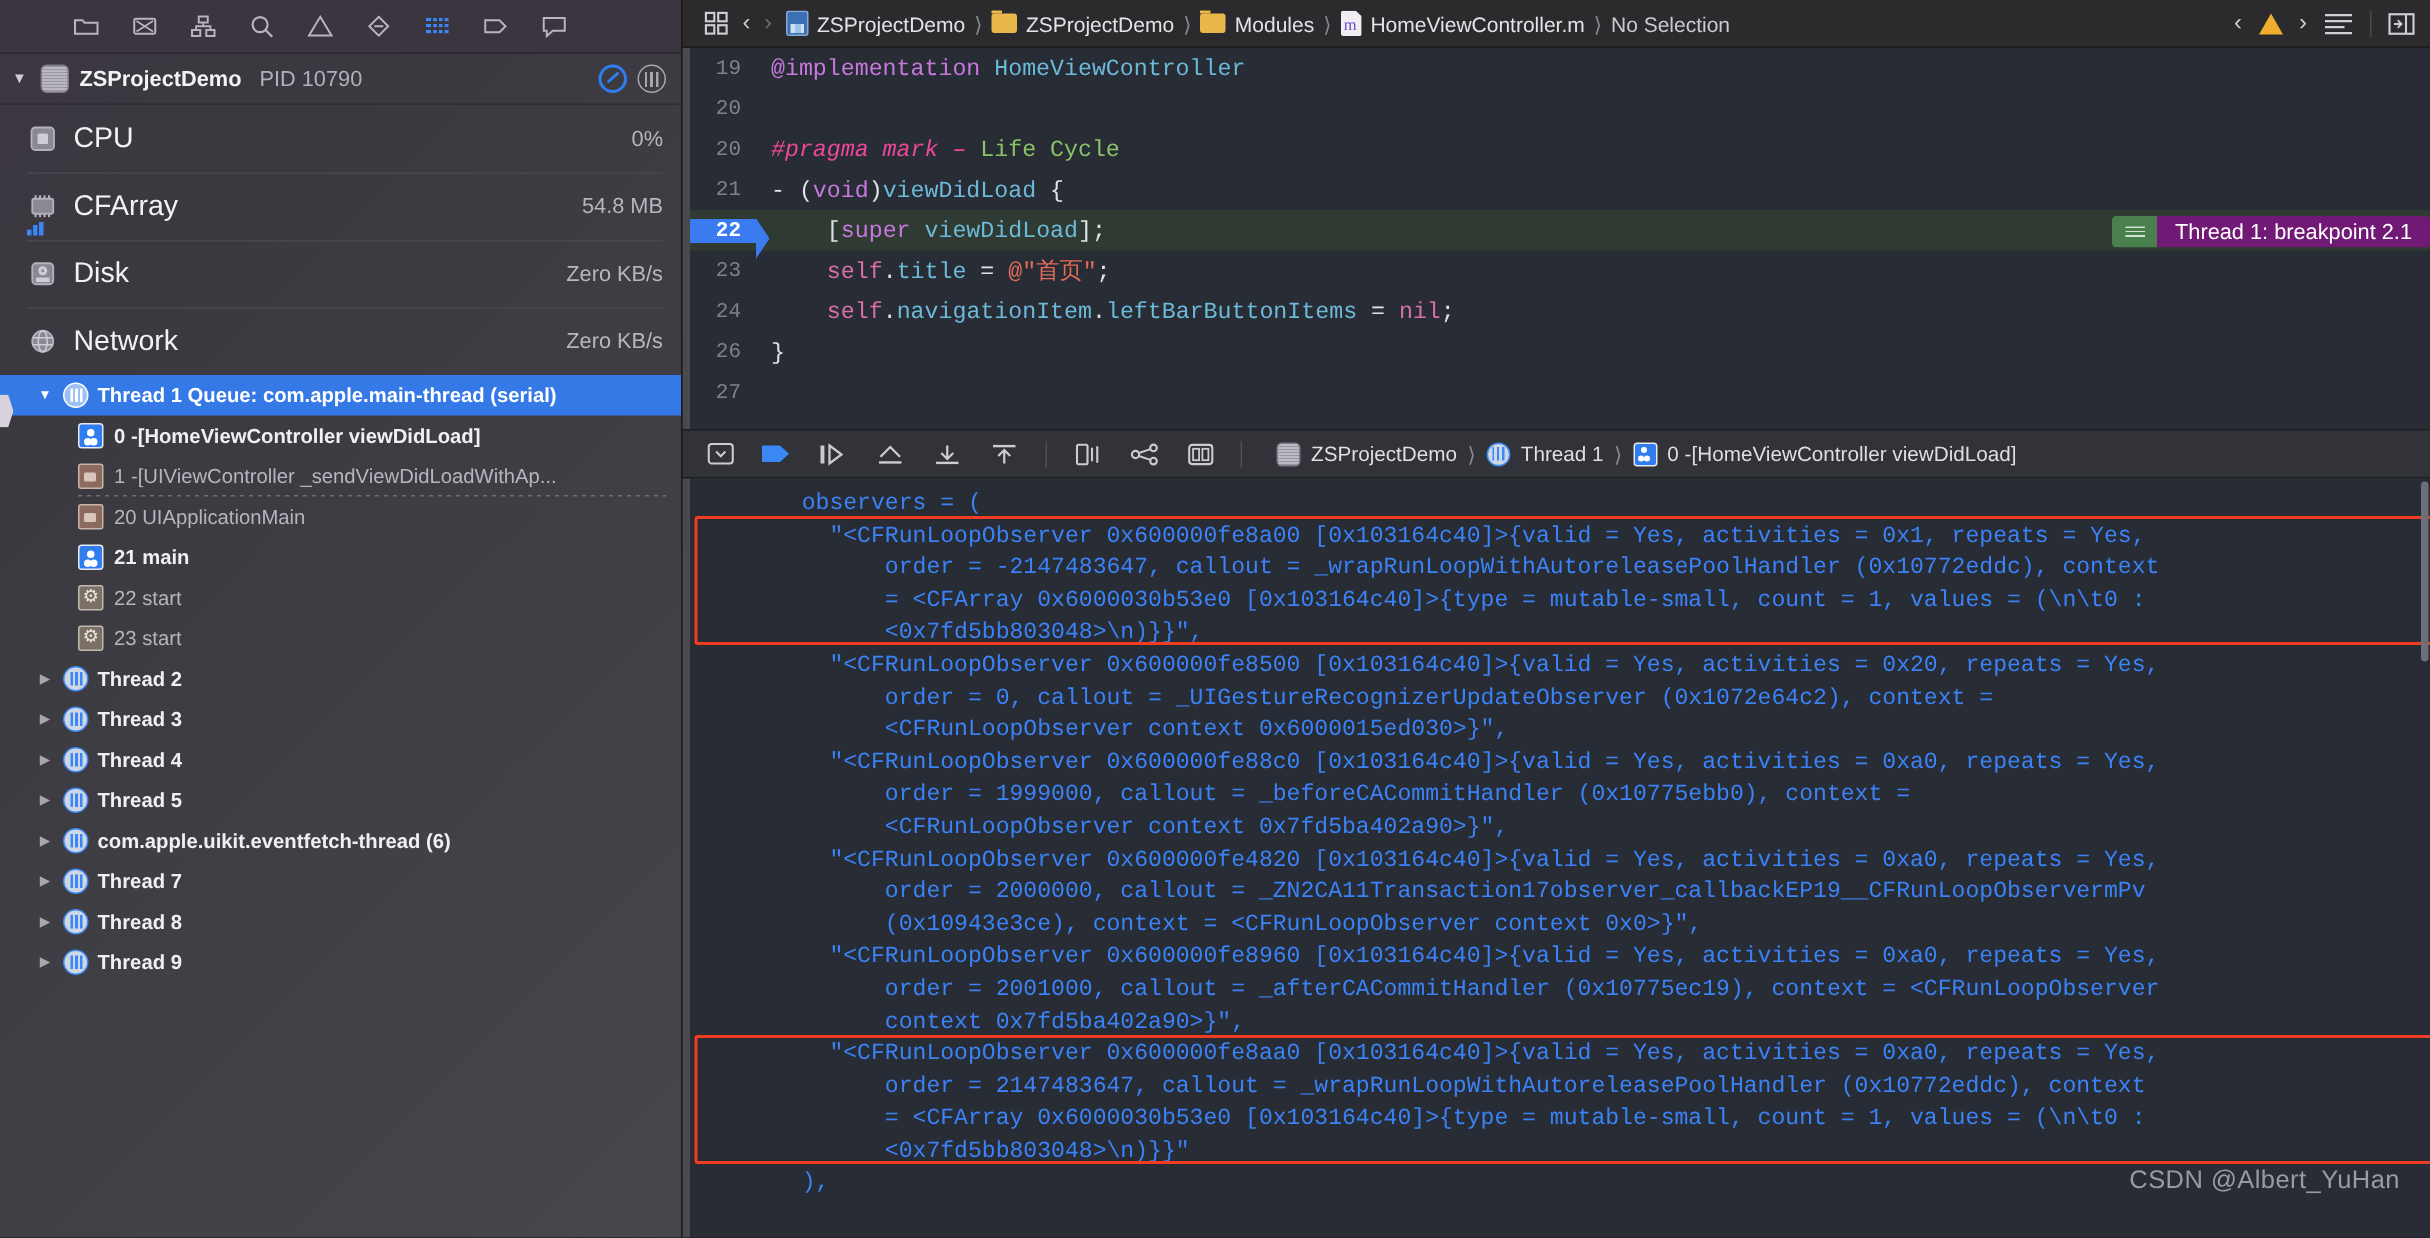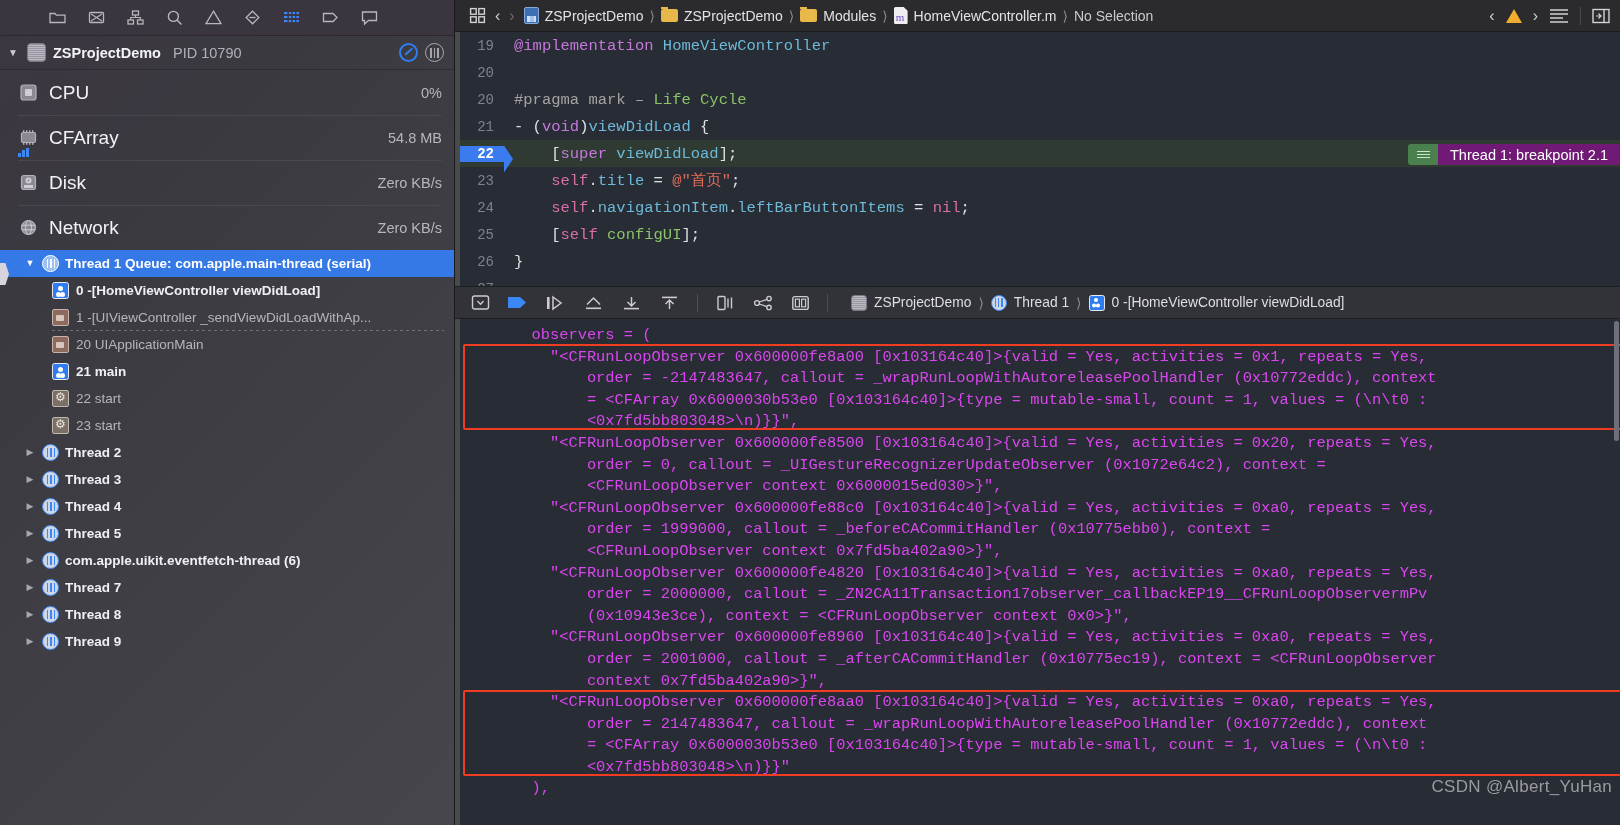--- a/index.html
+++ b/index.html
@@ -233,21 +233,21 @@
     font-size:15.5px; white-space:pre; padding-left:10px; color:#d7dae0;
   }
   .cline.hl .ctext { padding-left:2px; }
   .k-at { color:#c678dd; }
   .k-kw { color:#c678dd; }
   .k-id { color:#6cb9d9; }
   .k-str { color:#e06c5a; }
   .k-grn { color:#8bc26a; }
   .k-pink { color:#d96fa8; }
   .k-plain { color:#dfe2e7; }
-  .k-pragma { color:#a3a3a3; }
+  .k-pragma { color:#ec4899;font-style:italic; }
   .bp-badge {
     position:absolute; right:0; top:4px; height:21px;
     display:flex; align-items:stretch; border-radius:3px; overflow:hidden;
   }
   .bp-badge .bp-grip {
     background:#4a7f4e; width:30px; display:flex; align-items:center; justify-content:center;
   }
   .bp-badge .bp-grip span {
     display:block; width:13px; height:7px;
     background:linear-gradient(0deg,#cfe3cf 0 1.3px,transparent 1.3px 3px,
@@ -295,29 +295,29 @@
 
   
   .console {
     flex:1 1 auto; background:#282c34; position:relative; overflow:hidden;
     display:flex;
   }
   .con-edge { width:5px; flex:0 0 5px; background:#4a4a4d; }
   .con-body { flex:1 1 auto; position:relative; padding:6px 0 0 0; }
   .conline {
     font-family:"Liberation Mono","DejaVu Sans Mono",monospace;
-    font-size:15.4px; color:#d946ef; white-space:pre;
-    line-height:21.6px; padding-left:18px;margin-left:35px;
+    font-size:15.4px; color:#3b82f6; white-space:pre;
+    line-height:21.6px; padding-left:56px;
   }
   .hl-box {
     position:absolute; border:2.5px solid #f03c20; border-radius:2px;
     pointer-events:none;
   }
   .watermark {
-    position:absolute; right:8px; bottom:28px;
+    position:absolute; right:20px; bottom:28px;
     color:#9a9ba0; font-size:17px; letter-spacing:.3px;margin-top:40px;
   }
   .scrollbar-v {
     position:absolute; right:1px; top:2px; width:5px; height:120px;
     background:#6d7078; border-radius:3px;
   }
 </style>
 </head>
 <body>
 
@@ -627,24 +627,20 @@
             <span class="bp-txt">Thread 1: breakpoint 2.1</span>
           </span>
         </div>
         <div class="cline">
           <span class="lineno">23</span>
           <span class="ctext"><span class="k-plain">    </span><span class="k-pink">self</span><span class="k-plain">.</span><span class="k-id">title</span><span class="k-plain"> = </span><span class="k-str">@"首页"</span><span class="k-plain">;</span></span>
         </div>
         <div class="cline">
           <span class="lineno">24</span>
           <span class="ctext"><span class="k-plain">    </span><span class="k-pink">self</span><span class="k-plain">.</span><span class="k-id">navigationItem</span><span class="k-plain">.</span><span class="k-id">leftBarButtonItems</span><span class="k-plain"> = </span><span class="k-pink">nil</span><span class="k-plain">;</span></span>
-        </div>
-        <div class="cline">
-          <span class="lineno">25</span>
-          <span class="ctext"><span class="k-plain">    [</span><span class="k-pink">self</span><span class="k-plain"> </span><span class="k-grn">configUI</span><span class="k-plain">];</span></span>
         </div>
         <div class="cline">
           <span class="lineno">26</span>
           <span class="ctext"><span class="k-plain">}</span></span>
         </div>
         <div class="cline">
           <span class="lineno">27</span>
           <span class="ctext"></span>
         </div>
 

